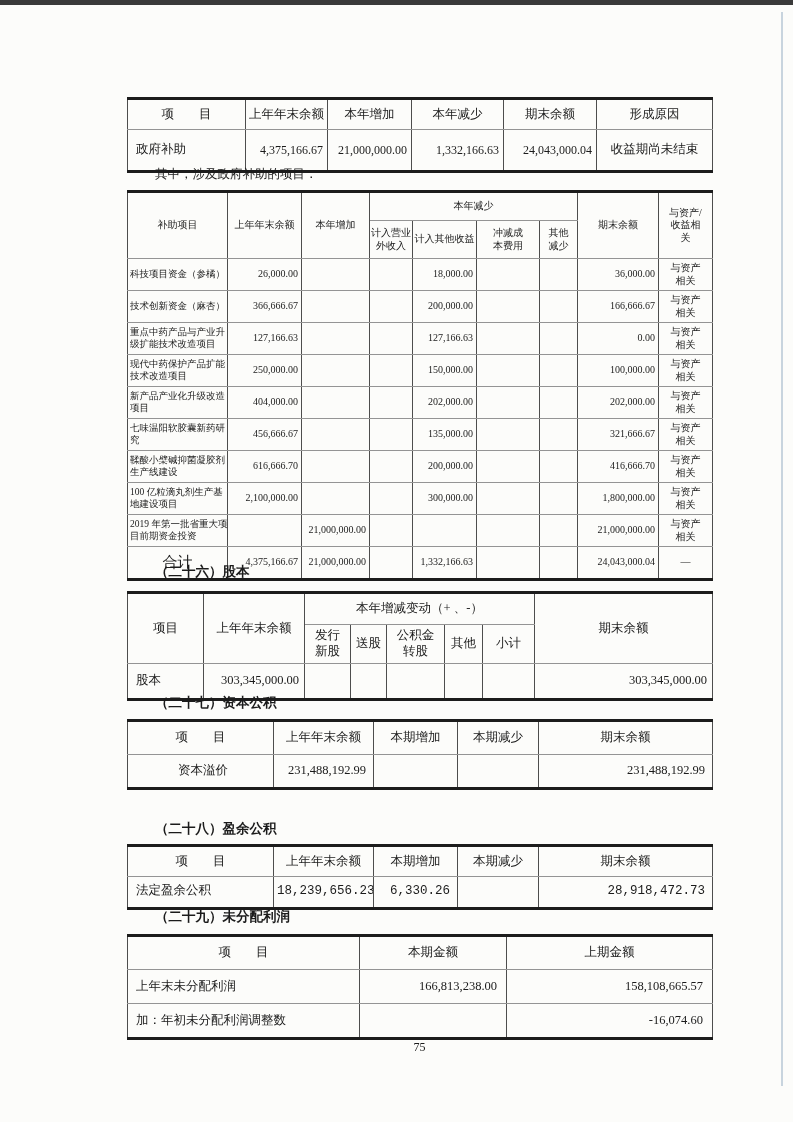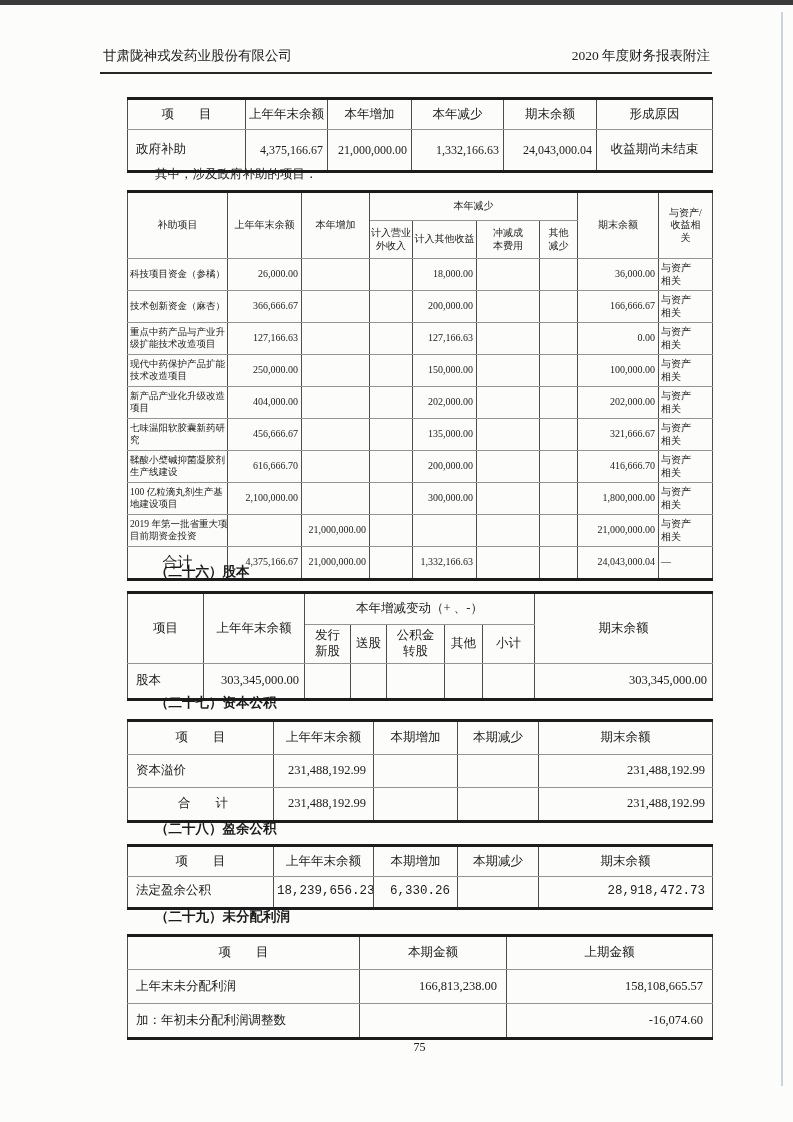--- a/index.html
+++ b/index.html
@@ -32,21 +32,21 @@
 
   .note{position:absolute;top:166px;left:155px;font-size:12.5px;margin:0;}
 
   
   .t2{top:190px;left:127px;width:585px;font-size:10px;}
   .t2 thead tr:nth-child(1) th{height:25px;}
   .t2 thead tr:nth-child(2) th{height:35px;font-size:10px;padding:1px;}
   .t2 tbody td{height:29px;}
   .t2 tbody td:first-child{text-align:left;white-space:pre;font-size:9.5px;padding:1px 2px;}
   .t2 tbody td:nth-child(n+2):nth-child(-n+8){text-align:right;padding:1px 3px 1px 1px;}
-  .t2 tbody td:last-child{white-space:pre-line;padding:1px 2px;}
+  .t2 tbody td:last-child{text-align:center;white-space:pre-line;padding:1px 2px;}
   .t2 tbody tr:last-child td:first-child{text-align:center;font-size:15px;}
 
   
   .sec{position:absolute;left:155px;margin:0;font-size:13.5px;font-weight:bold;}
   .sec26{top:563px;} .sec27{top:694px;} .sec28{top:820px;} .sec29{top:908px;}
 
   
   .t3{top:591px;left:127px;width:585px;font-size:12.5px;}
   .t3 thead tr:nth-child(1) th{height:28px;}
   .t3 thead tr:nth-child(2) th{height:36px;}
@@ -72,24 +72,20 @@
 
   .pageno{position:absolute;top:1040px;left:127px;width:585px;text-align:center;font-size:12px;}
 </style>
 </head>
 <body>
 
 <div class="page">
   <div class="scan-top"></div>
   <div class="scan-right"></div>
 
-  <div class="doc-header">
-    <span>甘肃陇神戎发药业股份有限公司</span>
-    <span>2020 年度财务报表附注</span>
-  </div>
 
   <table class="fin t1">
     <colgroup>
         <col style="width:118px">
         <col style="width:82px">
         <col style="width:84px">
         <col style="width:92px">
         <col style="width:93px">
         <col style="width:116px">
       </colgroup>
@@ -342,27 +338,20 @@
       </tr>
     </thead>
     <tbody>
         <tr>
           <td>资本溢价</td>
           <td>231,488,192.99</td>
           <td></td>
           <td></td>
           <td>231,488,192.99</td>
         </tr>
-        <tr>
-          <td>合　　计</td>
-          <td>231,488,192.99</td>
-          <td></td>
-          <td></td>
-          <td>231,488,192.99</td>
-        </tr>
       </tbody>
   </table>
 
   <h3 class="sec sec28">（二十八）盈余公积</h3>
   <table class="fin t5">
     <colgroup>
         <col style="width:146px">
         <col style="width:100px">
         <col style="width:84px">
         <col style="width:81px">

